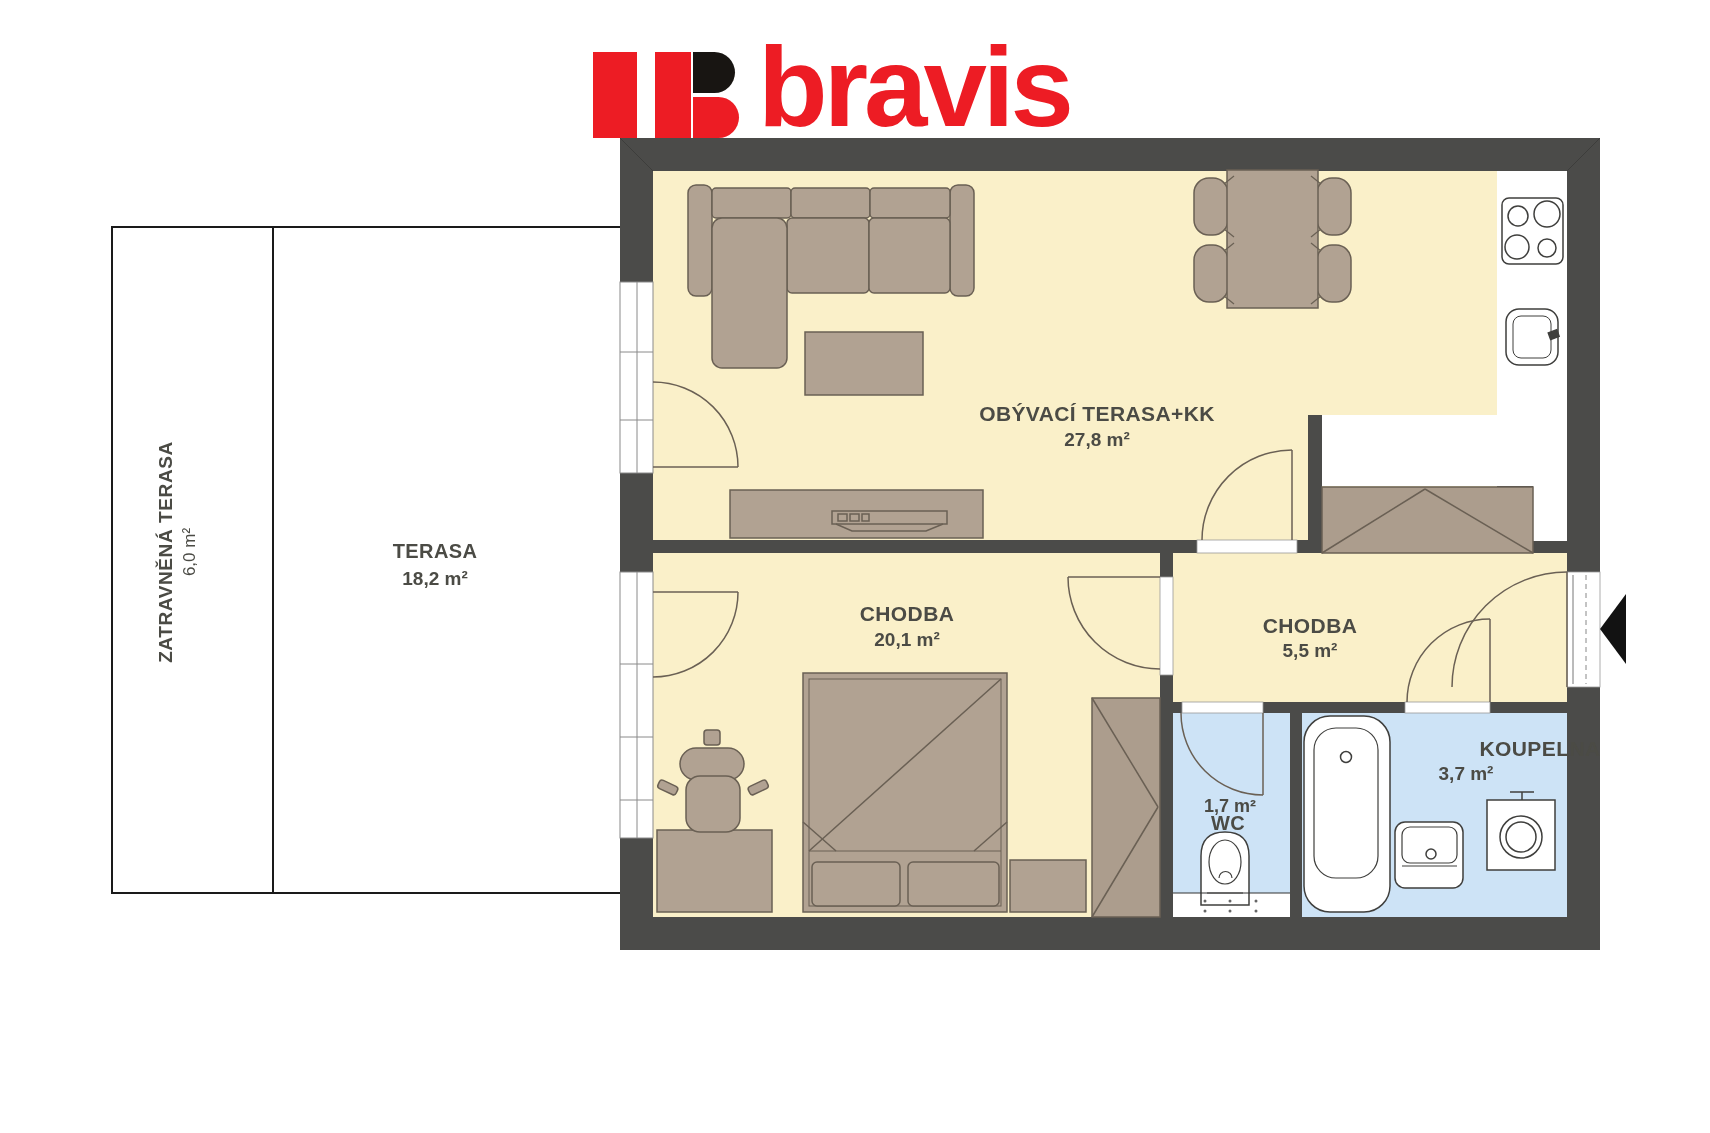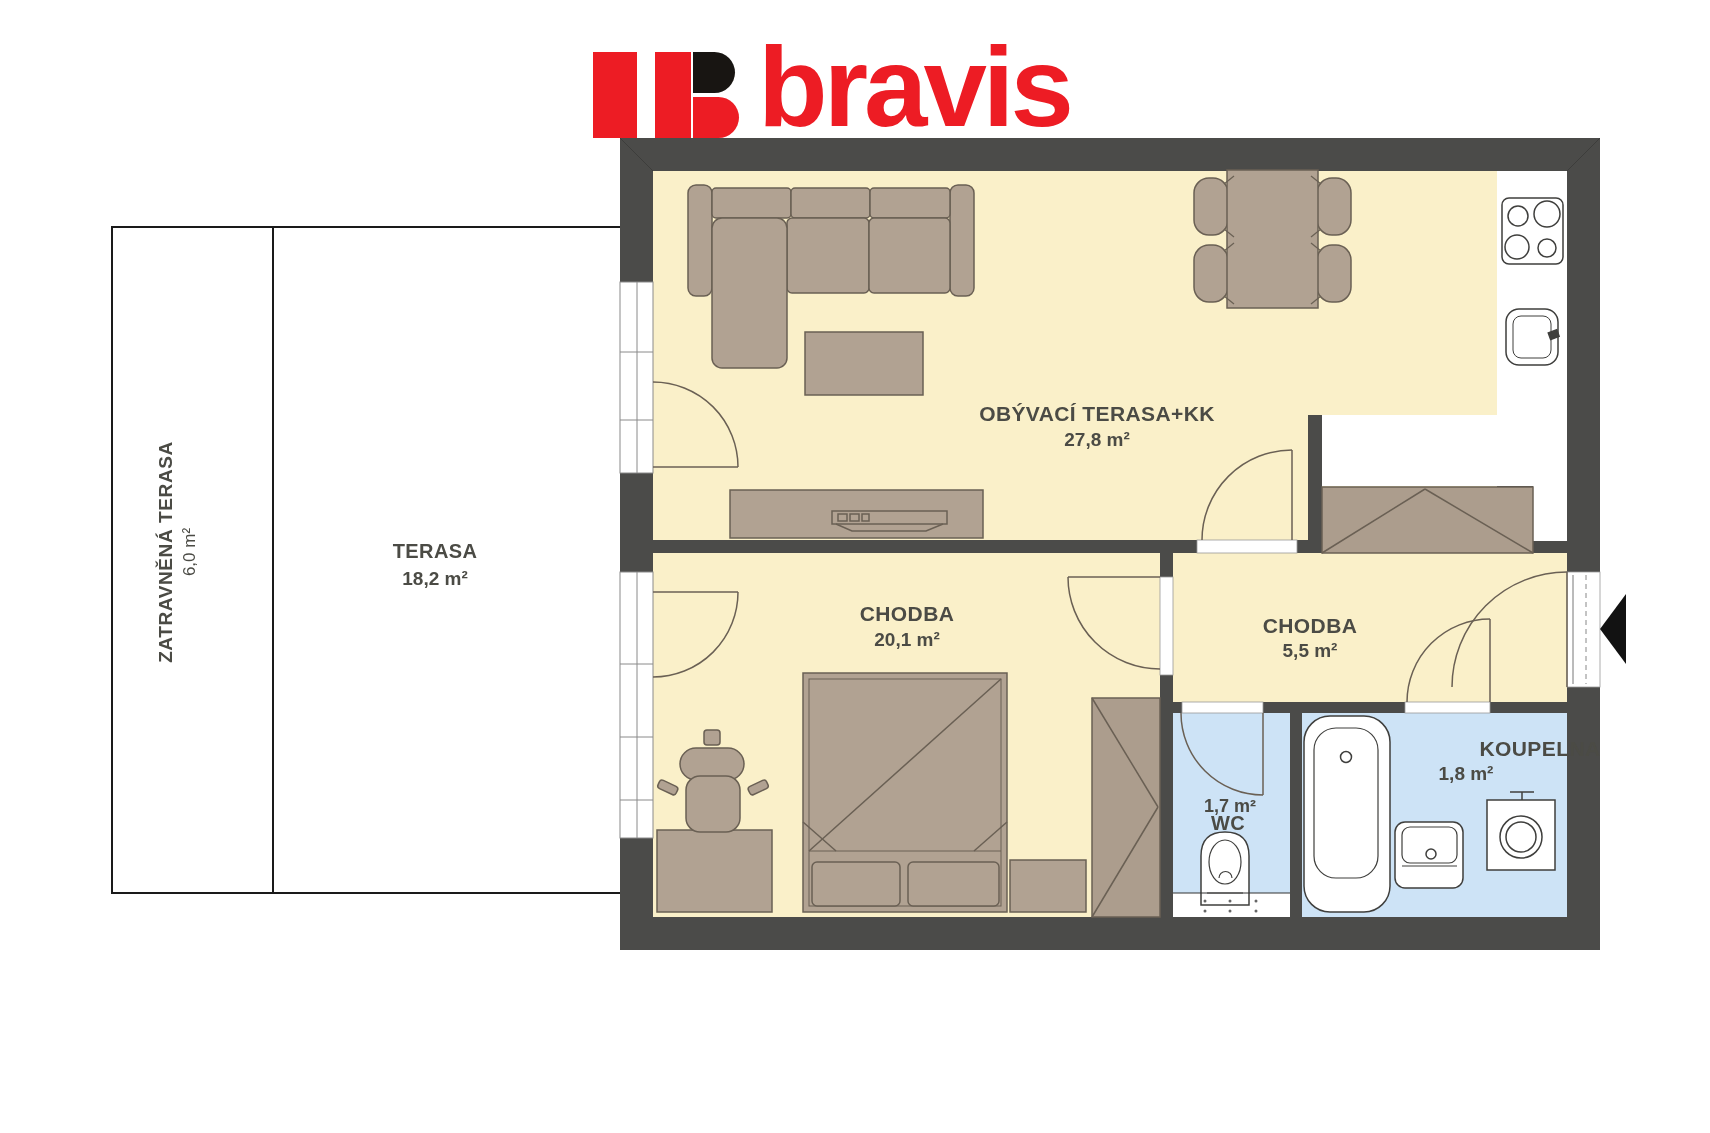--- a/index.html
+++ b/index.html
@@ -287,21 +287,21 @@
   <div class="rlabel" style="left:907px;top:614px">CHODBA</div>
   <div class="rarea" style="left:907px;top:640px">20,1 m²</div>
 
   <div class="rlabel" style="left:1310px;top:626px">CHODBA</div>
   <div class="rarea" style="left:1310px;top:651px">5,5 m²</div>
 
   <div class="rlabel" style="left:1228px;top:823px;font-size:20px">WC</div>
   <div class="rarea" style="left:1230px;top:806px;font-size:18px">1,7 m²</div>
 
   <div class="rlabel" style="left:1540px;top:749px">KOUPELNA</div>
-  <div class="rarea" style="left:1466px;top:774px">1,8 m²</div>
+  <div class="rarea" style="left:1466px;top:774px">3,7 m²</div>
 
   <div class="rlabel" style="left:435px;top:551px;font-size:20px">TERASA</div>
   <div class="rarea" style="left:435px;top:579px">18,2 m²</div>
 
   <div class="vlabel">
     <div class="l1">ZATRAVNĚNÁ TERASA</div>
     <div class="l2">6,0 m²</div>
   </div>
 
 

